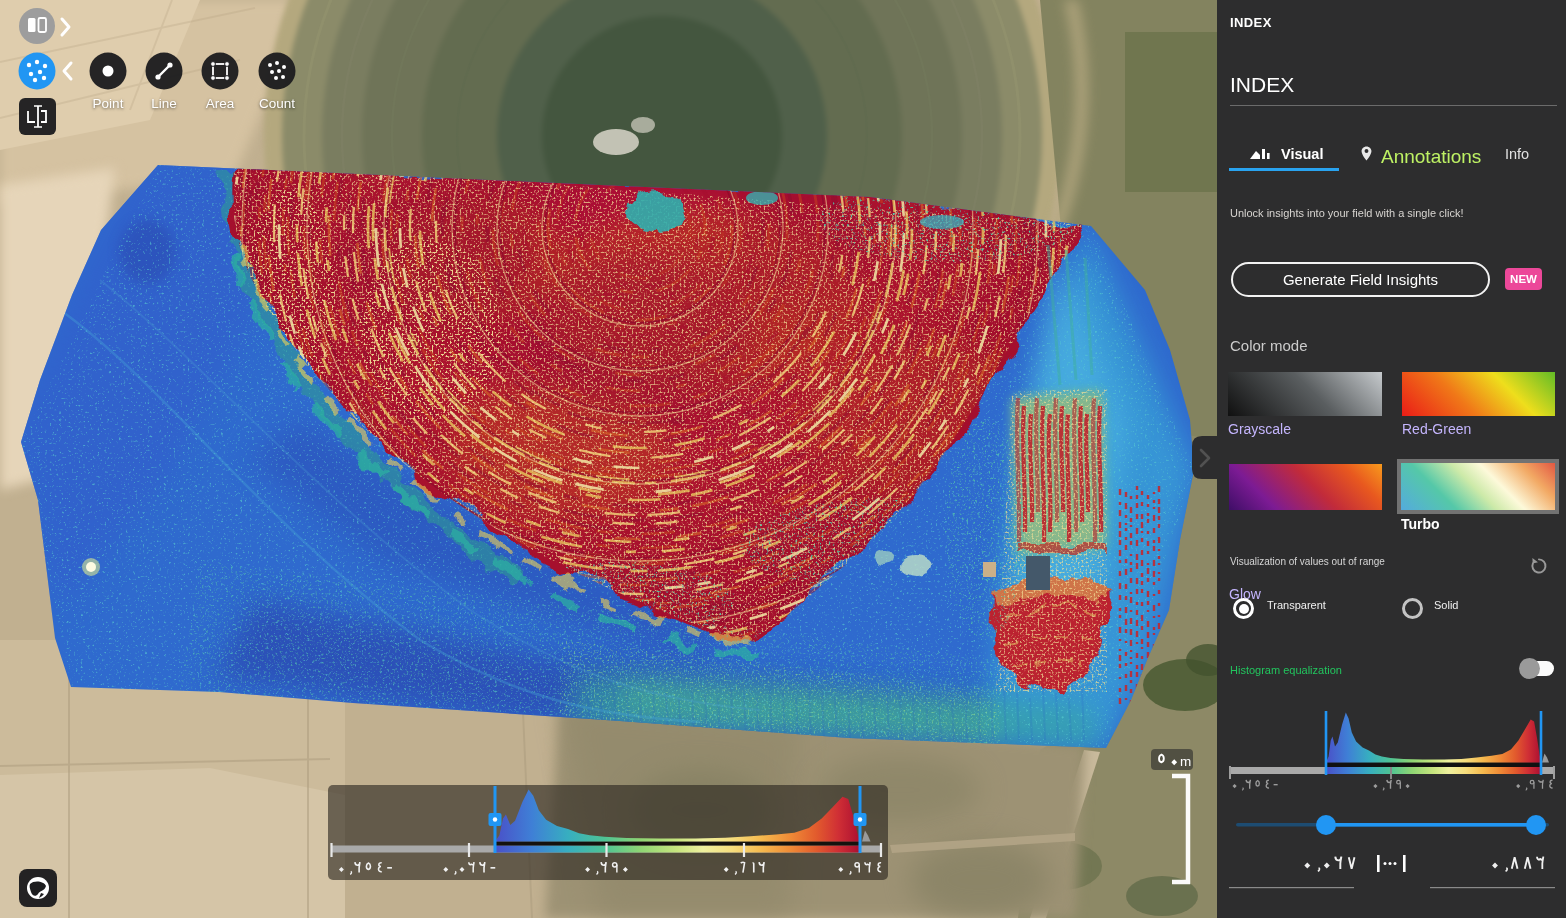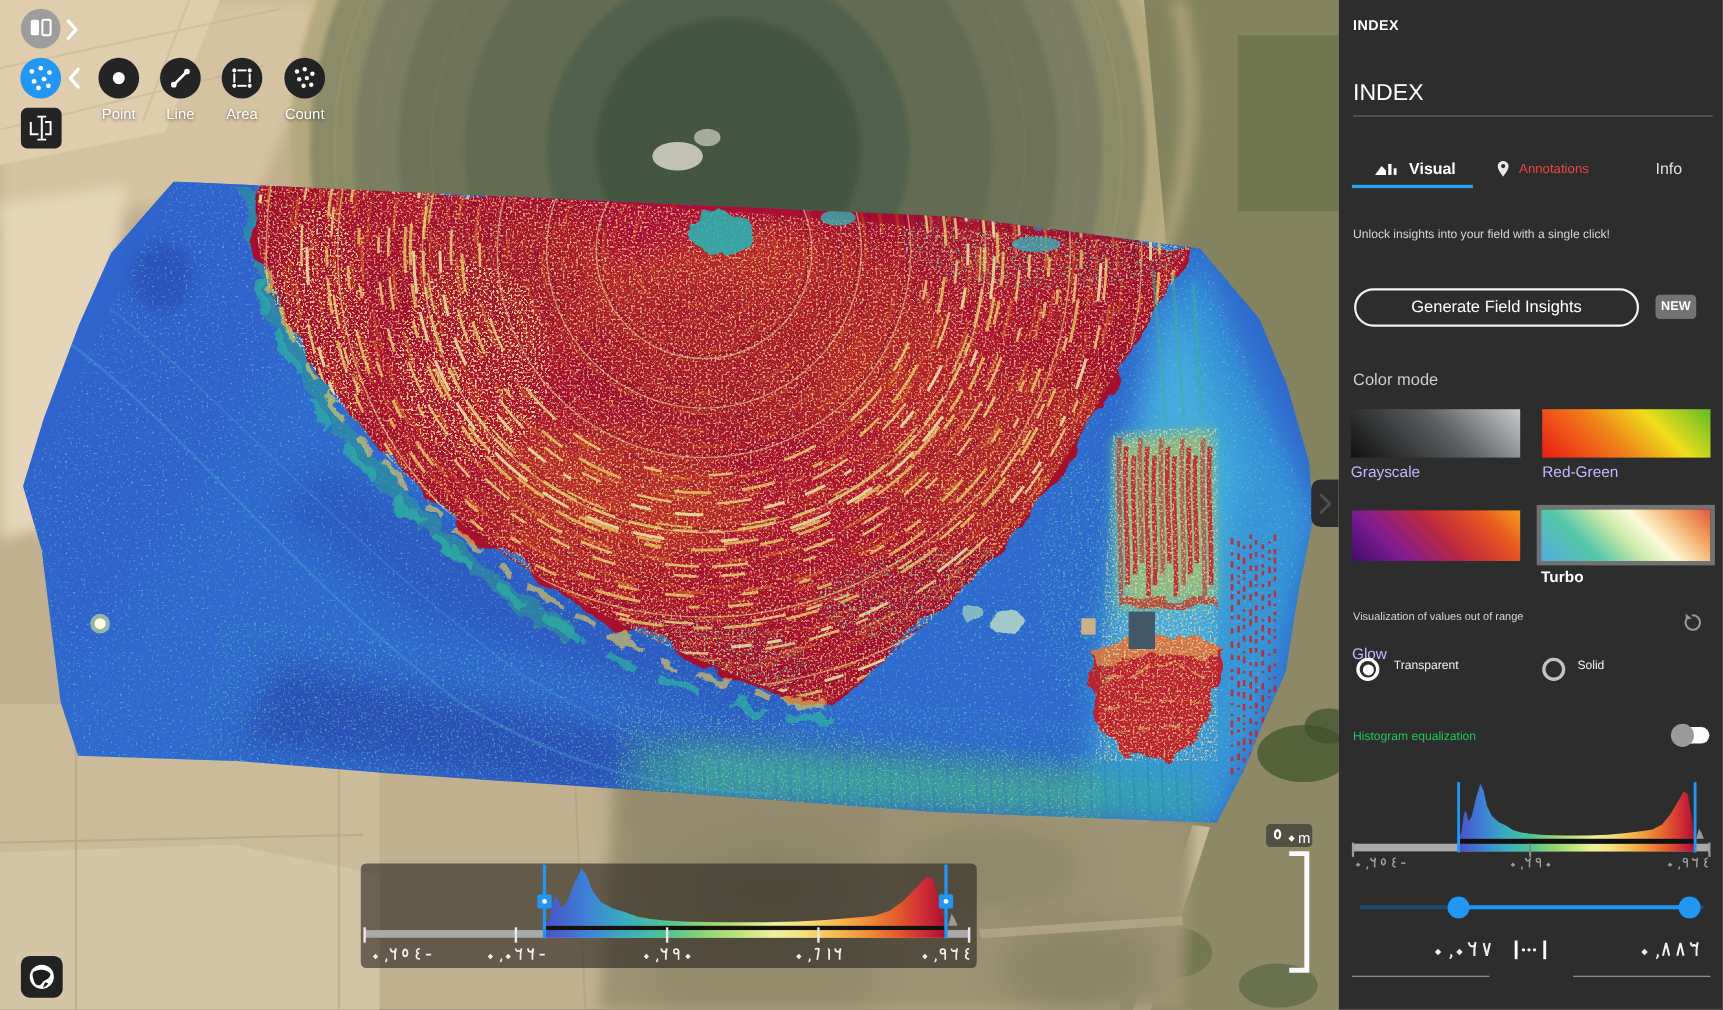--- a/index.html
+++ b/index.html
@@ -697,28 +697,28 @@
 
     <svg style="position:absolute;left:33px;top:146px;" width="26" height="16" viewBox="0 0 26 16">
       <path d="M0,13 L6,5 L10,9 L10,13 Z" fill="#fff"></path>
       <rect x="12" y="3" width="3" height="10" fill="#fff"></rect>
       <rect x="17" y="7" width="2.6" height="6" fill="#fff"></rect>
     </svg>
     <div style="position:absolute;left:64px;top:146px;font-size:14.5px;font-weight:bold;color:#fff;">Visual</div>
     <svg style="position:absolute;left:141px;top:144px;" width="17" height="19" viewBox="0 0 24 24">
       <path d="M12 2C8.13 2 5 5.13 5 8.5c0 5.25 7 13.5 7 13.5s7-8.25 7-13.5C19 5.13 15.87 2 12 2zm0 9.25a2.75 2.75 0 1 1 0-5.5 2.75 2.75 0 0 1 0 5.5z" fill="#e8e8e8"></path>
     </svg>
-    <div style="position:absolute;left:164px;top:146px;font-size:12px;color:#ef4444;">Annotations</div>
+    <div style="position:absolute;left:164px;top:146px;font-size:19px;color:#bef264;">Annotations</div>
     <div style="position:absolute;left:288px;top:146px;font-size:14.5px;color:#e0e0e0;">Info</div>
     <div id="tab-underline"></div>
 
     <div class="ptxt" style="left:13px;top:203px;width:320px;line-height:20px;">Unlock insights into your field with a single click!</div>
 
     <div style="position:absolute;left:14px;top:262px;width:255px;height:31px;border:2px solid #f2f2f2;border-radius:18px;color:#fff;font-weight:normal;font-size:15px;text-align:center;line-height:31px;">Generate Field Insights</div>
-    <div style="position:absolute;left:288px;top:268px;width:37px;height:22px;background:#737373;border-radius:4px;color:#fff;font-weight:bold;font-size:11.5px;text-align:center;line-height:22px;">NEW</div>
+    <div style="position:absolute;left:288px;top:268px;width:37px;height:22px;background:#ec4899;border-radius:4px;color:#fff;font-weight:bold;font-size:11.5px;text-align:center;line-height:22px;">NEW</div>
 
     <div class="ptxt" style="left:13px;top:337px;font-size:15px;color:#cccccc;">Color mode</div>
 
     <div style="position:absolute;left:11px;top:372px;width:154px;height:44px;background:linear-gradient(45deg,#101010,#5a5e60 55%,#c6cacd);"></div>
     <div style="position:absolute;left:185px;top:372px;width:153px;height:44px;background:linear-gradient(45deg,#ea1c17,#f07818 38%,#eede1c 68%,#62bc26);"></div>
     <div class="swatch-label" style="left:11px;top:421px;">Grayscale</div>
     <div class="swatch-label" style="left:185px;top:421px;">Red-Green</div>
 
     <div style="position:absolute;left:12px;top:464px;width:153px;height:46px;background:linear-gradient(45deg,#3e0e66,#7c1b94 24%,#c22b3a 55%,#e8581f 80%,#f89a1c);"></div>
     <div style="position:absolute;left:180px;top:459px;width:154px;height:47px;border:4px solid #727272;background:linear-gradient(45deg,#54abdd,#55c8a8 28%,#cdeaa9 48%,#fdf9da 62%,#f2a964 82%,#e25742);"></div>

